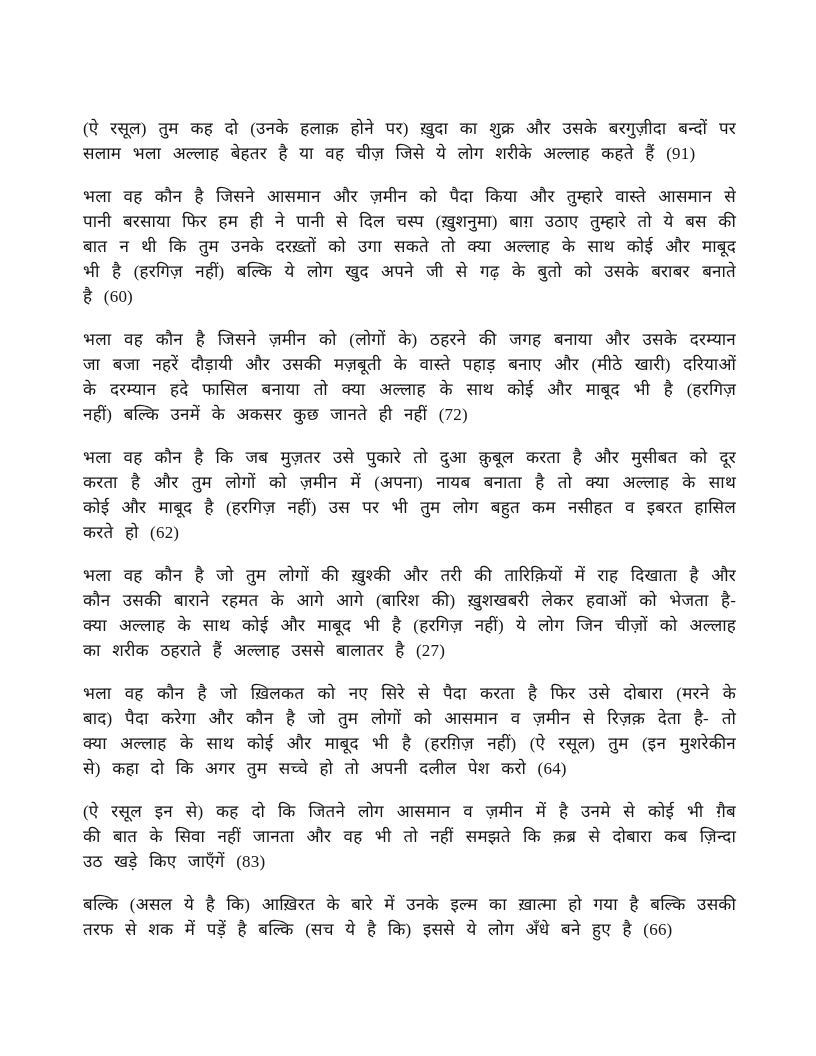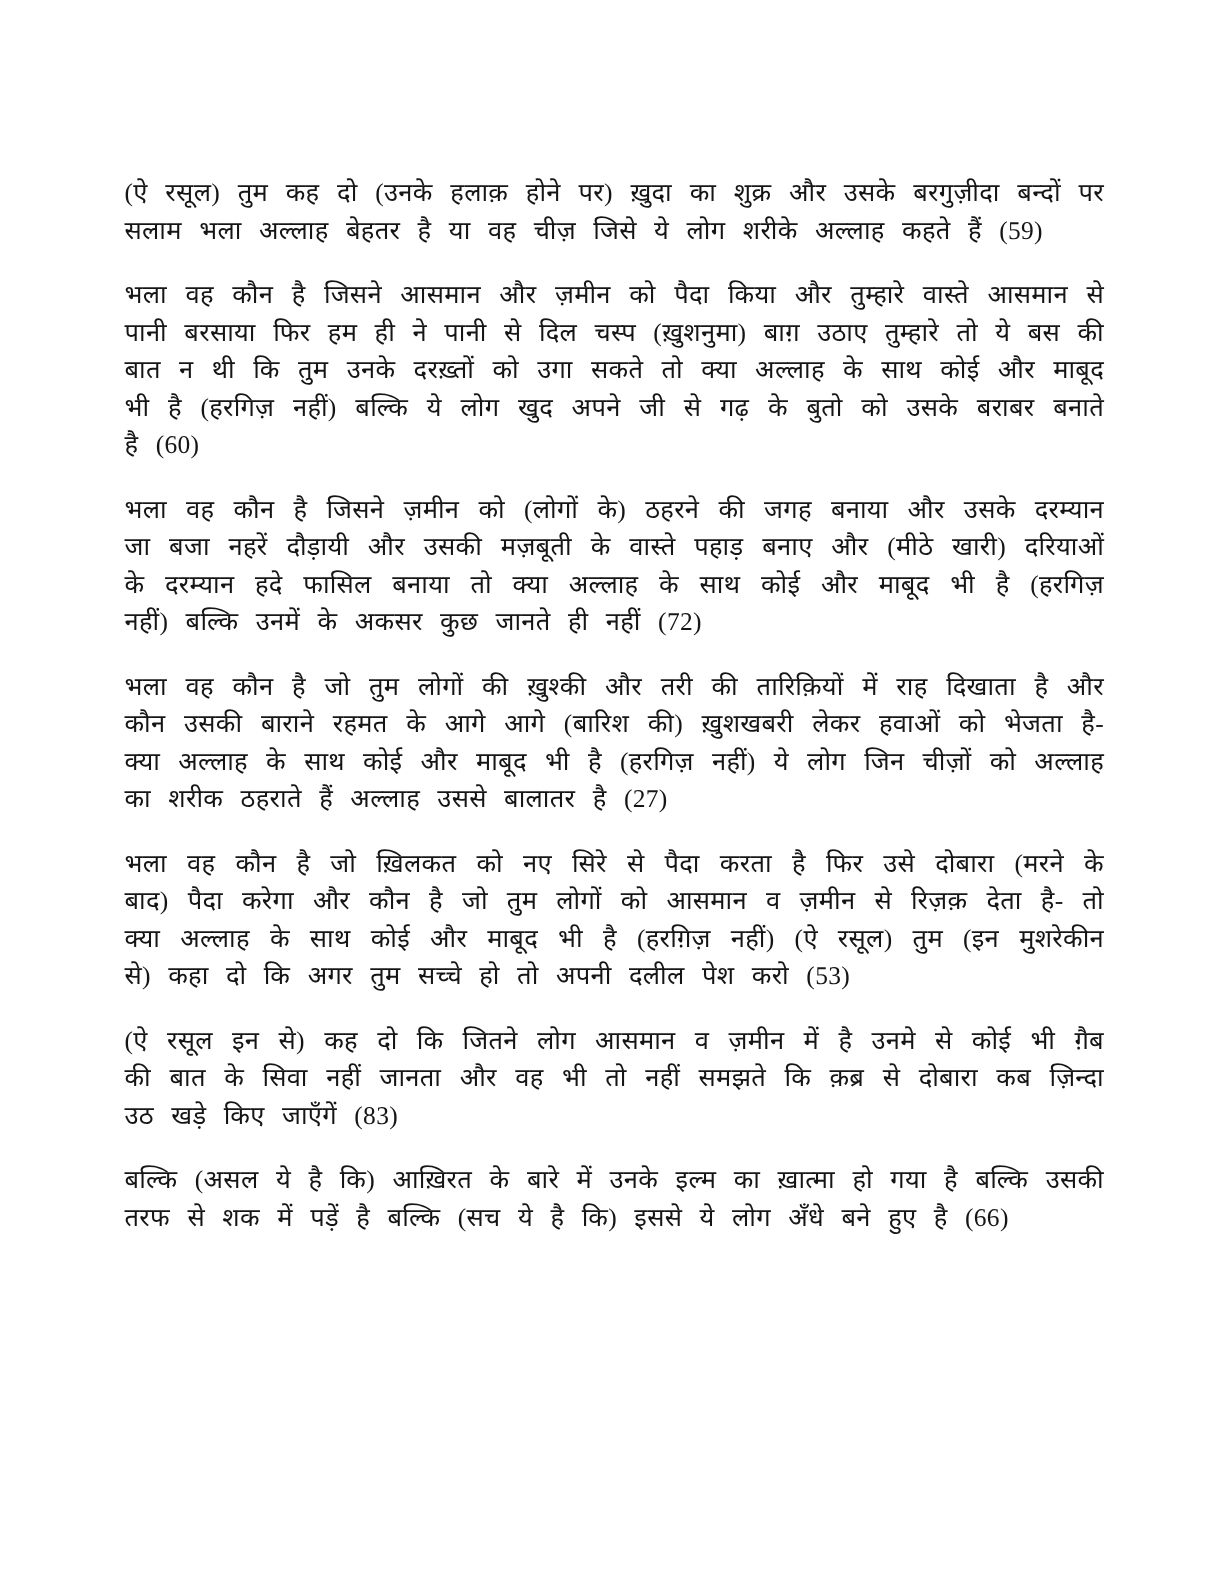--- a/index.html
+++ b/index.html
@@ -31,20 +31,21 @@
     letter-spacing: 0.2px;
   }
   .para:last-child {
     margin-bottom: 16px;
   }
 </style>
 </head>
 <body>
 
 <div class="page">
-  <p class="para">(ऐ रसूल) तुम कह दो (उनके हलाक़ होने पर) ख़ुदा का शुक्र और उसके बरगुज़ीदा बन्दों पर सलाम भला अल्लाह बेहतर है या वह चीज़ जिसे ये लोग शरीके अल्लाह कहते हैं  (59)</p>
+  <p class="para">(ऐ रसूल) तुम कह दो (उनके हलाक़ होने पर) ख़ुदा का शुक्र और उसके बरगुज़ीदा बन्दों पर सलाम भला अल्लाह बेहतर है या वह चीज़ जिसे ये लोग शरीके अल्लाह कहते हैं  (91)</p>
   <p class="para">भला वह कौन है जिसने आसमान और ज़मीन को पैदा किया और तुम्हारे वास्ते आसमान से पानी बरसाया फिर हम ही ने पानी से दिल चस्प (ख़ुशनुमा) बाग़ उठाए तुम्हारे तो ये बस की बात न थी कि तुम उनके दरख़्तों को उगा सकते तो क्या अल्लाह के साथ कोई और माबूद भी है (हरगिज़ नहीं) बल्कि ये लोग खुद अपने जी से गढ़ के बुतो को उसके बराबर बनाते है  (60)</p>
   <p class="para">भला वह कौन है जिसने ज़मीन को (लोगों के) ठहरने की जगह बनाया और उसके दरम्यान जा बजा नहरें दौड़ायी और उसकी मज़बूती के वास्ते पहाड़ बनाए और (मीठे खारी) दरियाओं के दरम्यान हदे फासिल बनाया तो क्या अल्लाह के साथ कोई और माबूद भी है (हरगिज़ नहीं) बल्कि उनमें के अकसर कुछ जानते ही नहीं  (72)</p>
+  <p class="para">भला वह कौन है कि जब मुज़तर उसे पुकारे तो दुआ क़ुबूल करता है और मुसीबत को दूर करता है और तुम लोगों को ज़मीन में (अपना) नायब बनाता है तो क्या अल्लाह के साथ कोई और माबूद है (हरगिज़ नहीं) उस पर भी तुम लोग बहुत कम नसीहत व इबरत हासिल करते हो  (62)</p>
   <p class="para">भला वह कौन है जो तुम लोगों की ख़ुश्की और तरी की तारिक़ियों में राह दिखाता है और कौन उसकी बाराने रहमत के आगे आगे (बारिश की) ख़ुशखबरी लेकर हवाओं को भेजता है-क्या अल्लाह के साथ कोई और माबूद भी है (हरगिज़ नहीं) ये लोग जिन चीज़ों को अल्लाह का शरीक ठहराते हैं अल्लाह उससे बालातर है  (27)</p>
-  <p class="para">भला वह कौन है जो ख़िलकत को नए सिरे से पैदा करता है फिर उसे दोबारा (मरने के बाद) पैदा करेगा और कौन है जो तुम लोगों को आसमान व ज़मीन से रिज़क़ देता है- तो क्या अल्लाह के साथ कोई और माबूद भी है (हरग़िज़ नहीं) (ऐ रसूल) तुम (इन मुशरेकीन से) कहा दो कि अगर तुम सच्चे हो तो अपनी दलील पेश करो  (53)</p>
+  <p class="para">भला वह कौन है जो ख़िलकत को नए सिरे से पैदा करता है फिर उसे दोबारा (मरने के बाद) पैदा करेगा और कौन है जो तुम लोगों को आसमान व ज़मीन से रिज़क़ देता है- तो क्या अल्लाह के साथ कोई और माबूद भी है (हरग़िज़ नहीं) (ऐ रसूल) तुम (इन मुशरेकीन से) कहा दो कि अगर तुम सच्चे हो तो अपनी दलील पेश करो  (64)</p>
   <p class="para">(ऐ रसूल इन से) कह दो कि जितने लोग आसमान व ज़मीन में है उनमे से कोई भी ग़ैब की बात के सिवा नहीं जानता और वह भी तो नहीं समझते कि क़ब्र से दोबारा कब ज़िन्दा उठ खड़े किए जाएँगें  (83)</p>
   <p class="para">बल्कि (असल ये है कि) आख़िरत के बारे में उनके इल्म का ख़ात्मा हो गया है बल्कि उसकी तरफ से शक में पड़ें है बल्कि (सच ये है कि) इससे ये लोग अँधे बने हुए है  (66)</p>
 </div>
 
 </body></html>

